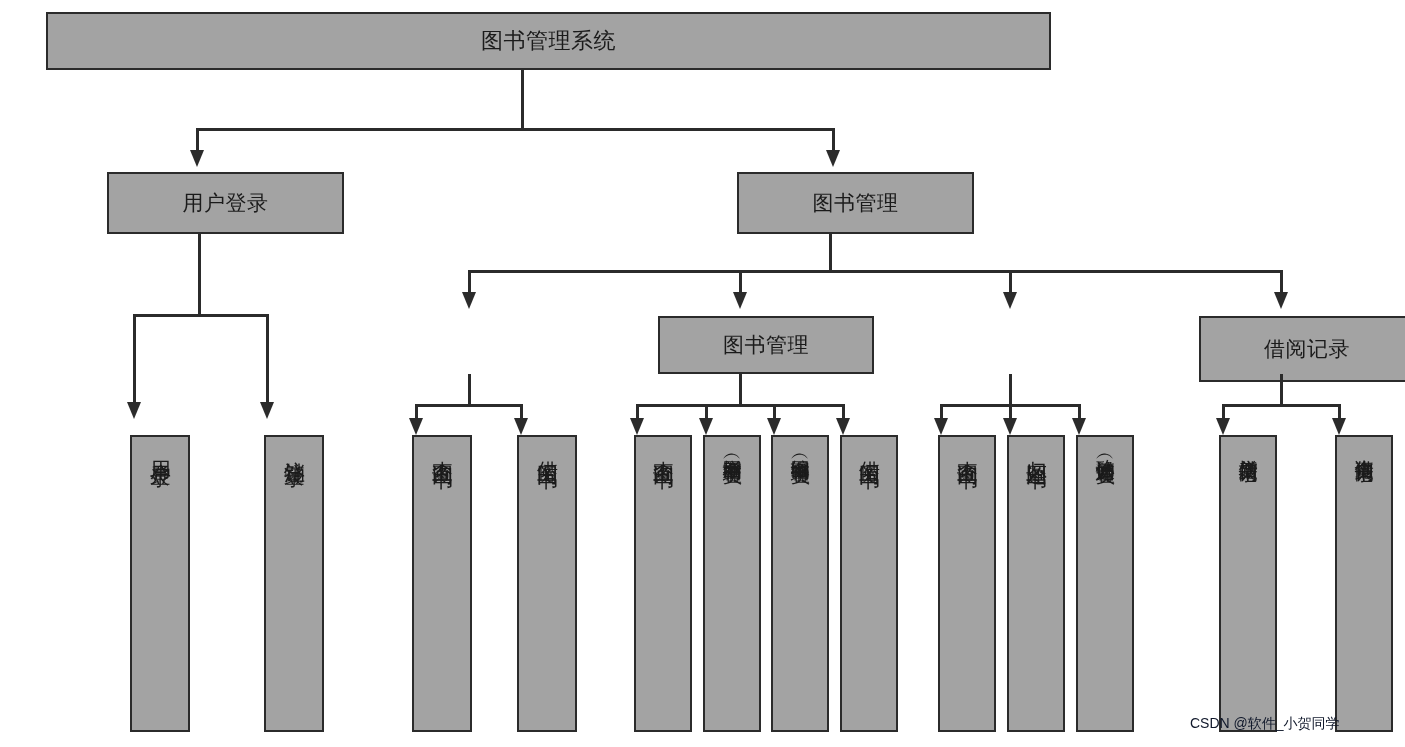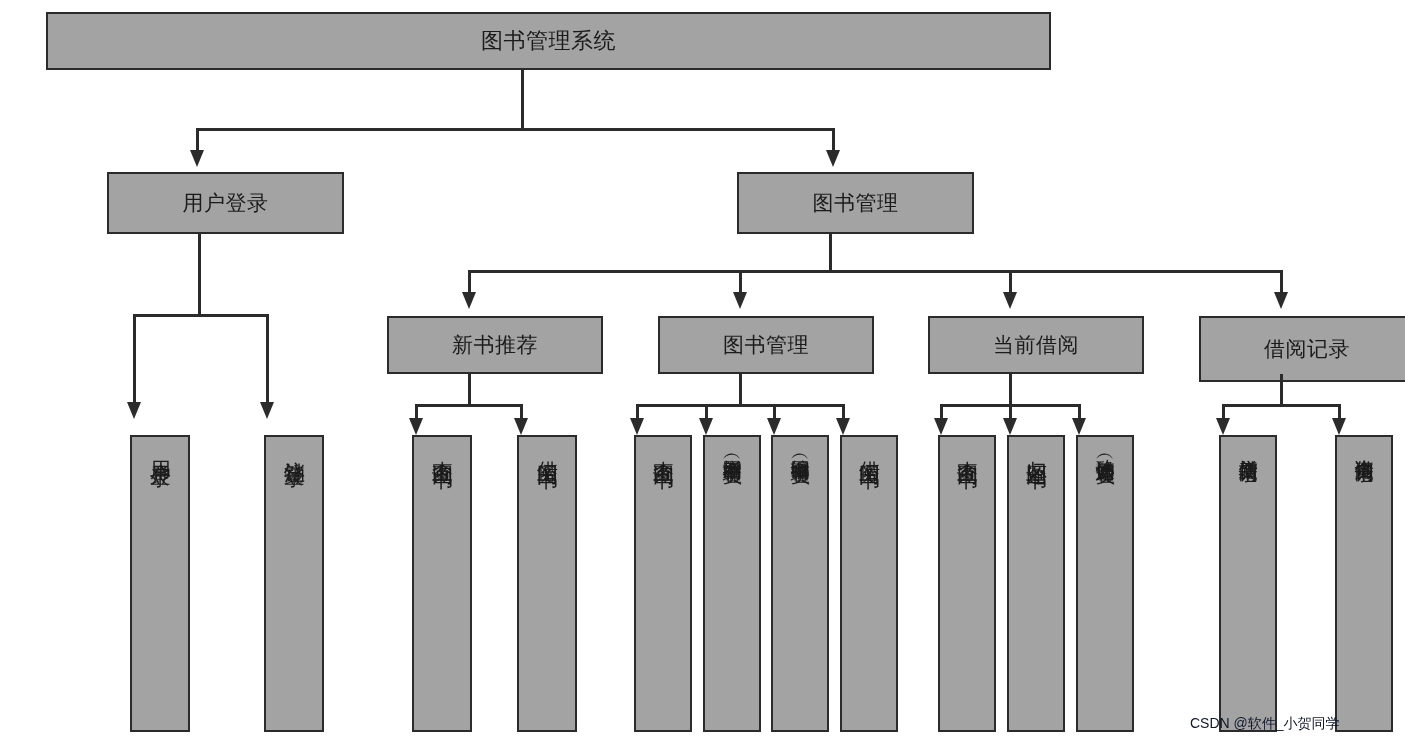--- a/index.html
+++ b/index.html
@@ -125,31 +125,25 @@
 
   <div class="ln vert" style="left:739px; top:270px; height:24px;"></div>
   <div class="arrow" style="left:733px; top:292px;"></div>
 
   <div class="ln vert" style="left:1009px; top:270px; height:24px;"></div>
   <div class="arrow" style="left:1003px; top:292px;"></div>
 
   <div class="ln vert" style="left:1280px; top:270px; height:24px;"></div>
   <div class="arrow" style="left:1274px; top:292px;"></div>
 
-  <div class="node h" id="node-new-book-rec" style="left:361px; top:316px; width:216px; height:58px;">
-    <span class="node-label">新书推荐</span>
-  </div>
 
   <div class="node h" id="node-book-borrow" style="left:632px; top:316px; width:216px; height:58px;">
     <span class="node-label">图书管理</span>
   </div>
 
-  <div class="node h" id="node-current-borrow" style="left:902px; top:316px; width:216px; height:58px;">
-    <span class="node-label">当前借阅</span>
-  </div>
 
   <div class="node h" id="node-borrow-record" style="left:1173px; top:316px; width:216px; height:66px;">
     <span class="node-label">借阅记录</span>
   </div>
 
   <div class="ln vert" style="left:468px; top:374px; height:32px;"></div>
   <div class="ln horz" style="left:415px; top:404px; width:108px;"></div>
   <div class="ln vert" style="left:415px; top:404px; height:16px;"></div>
   <div class="arrow" style="left:409px; top:418px;"></div>
   <div class="ln vert" style="left:520px; top:404px; height:16px;"></div>

